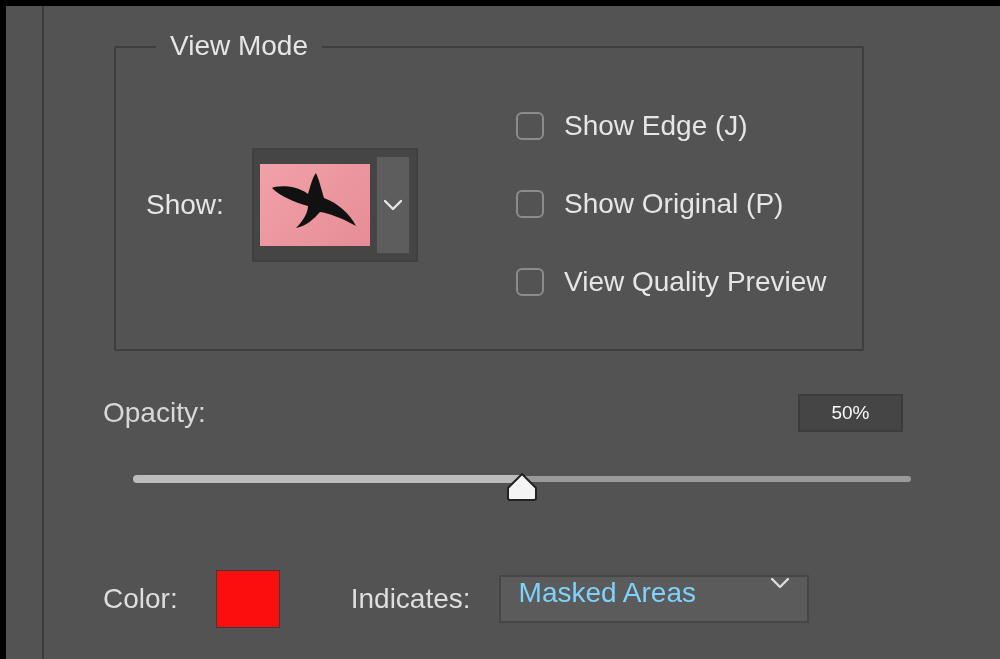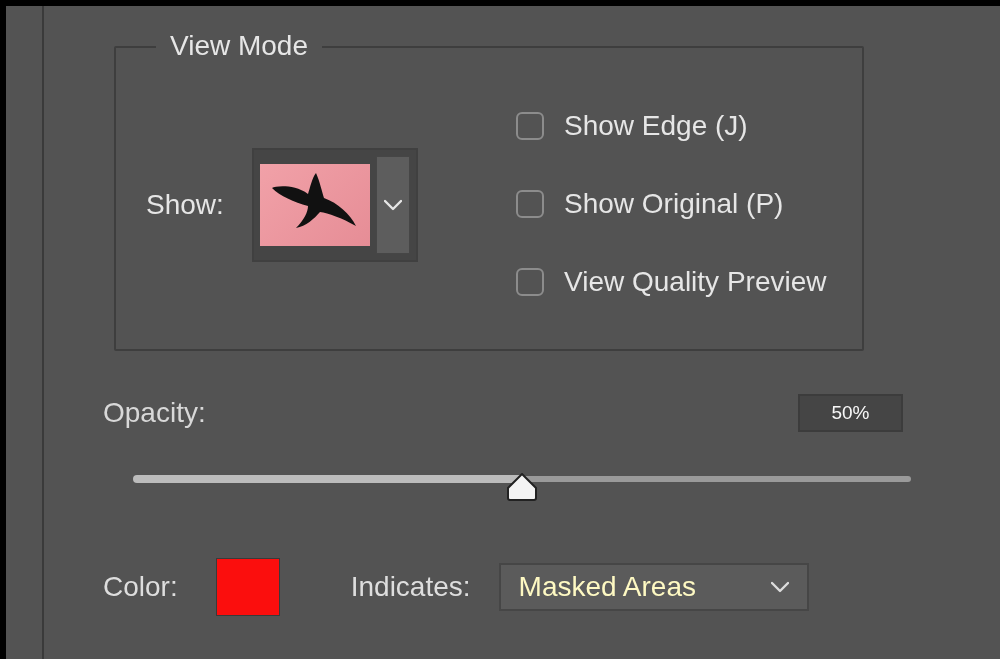--- a/index.html
+++ b/index.html
@@ -136,21 +136,21 @@
     background:#9a9a9a;
     border-radius:0 4px 4px 0;
   }
   .slider-thumb {
     position:absolute;
     top:12px; left:373px;
     width:32px; height:28px;
   }
   .bottom-row {
     position:absolute;
-    top:552px;
+    top:564px;
     left:97px;
     width:805px;
     display:flex;
     align-items:center;
   }
   .color-label { font-size:28px; margin-right:38px; color:#dedede; }
   .swatch {
     width:64px; height:58px;
     background:#fb0e0d;
     border:1px solid #3a3a3a;
@@ -160,24 +160,23 @@
     font-size:28px;
     color:#dedede;
   }
   .select {
     margin-left:28px;
     width:310px;
     height:48px;
     background:#5b5b5b;
     border:2px solid #464646;
     display:flex;
-    align-items:center;
     justify-content:space-between;
     padding:0 18px;
-    color:#fef9c3;
+    color:#7dd3fc;
     font-size:28px;
   }
 </style>
 </head>
 <body>
 
 <div class="outer">
   <div class="left-rail"></div>
 
   <div class="fieldset">

